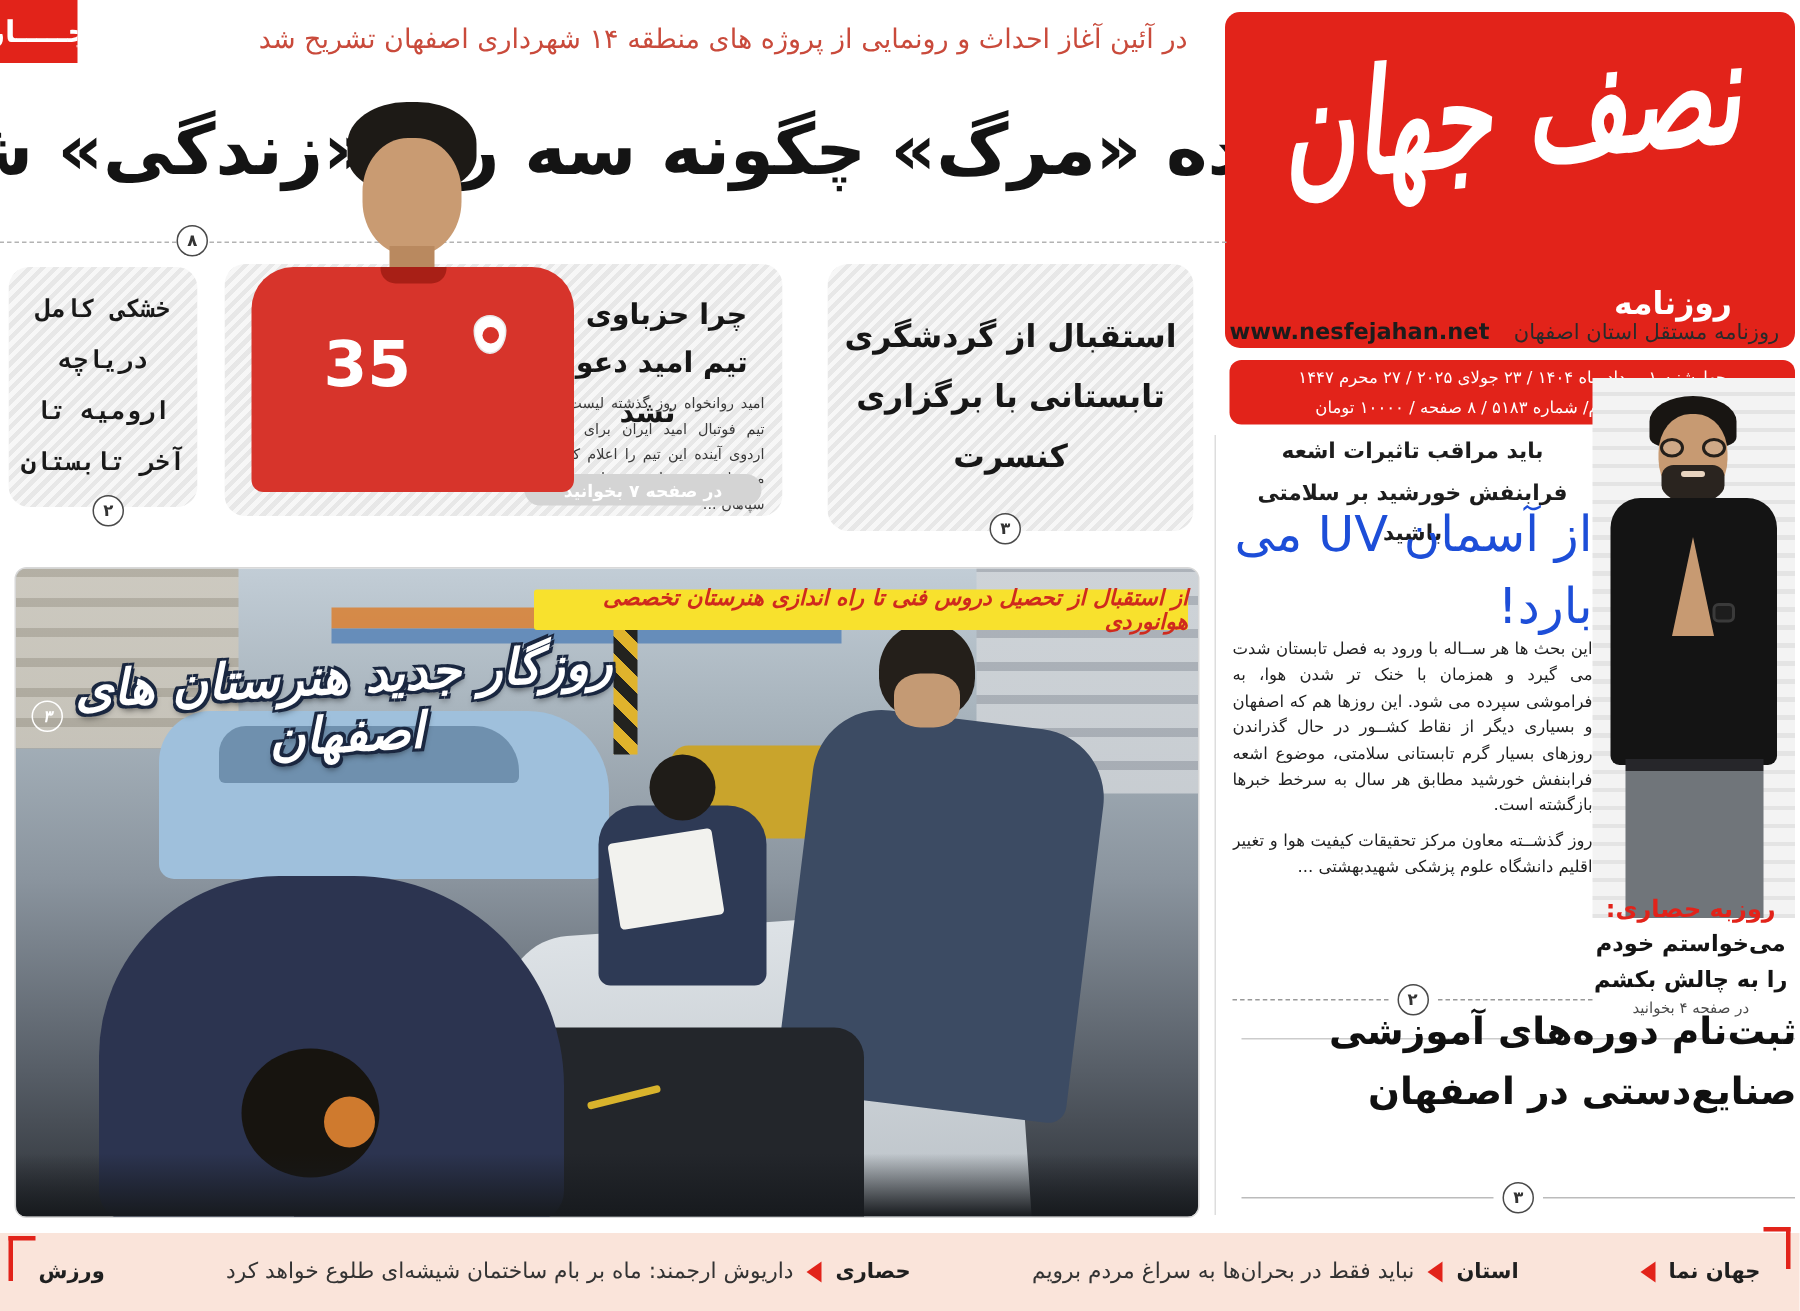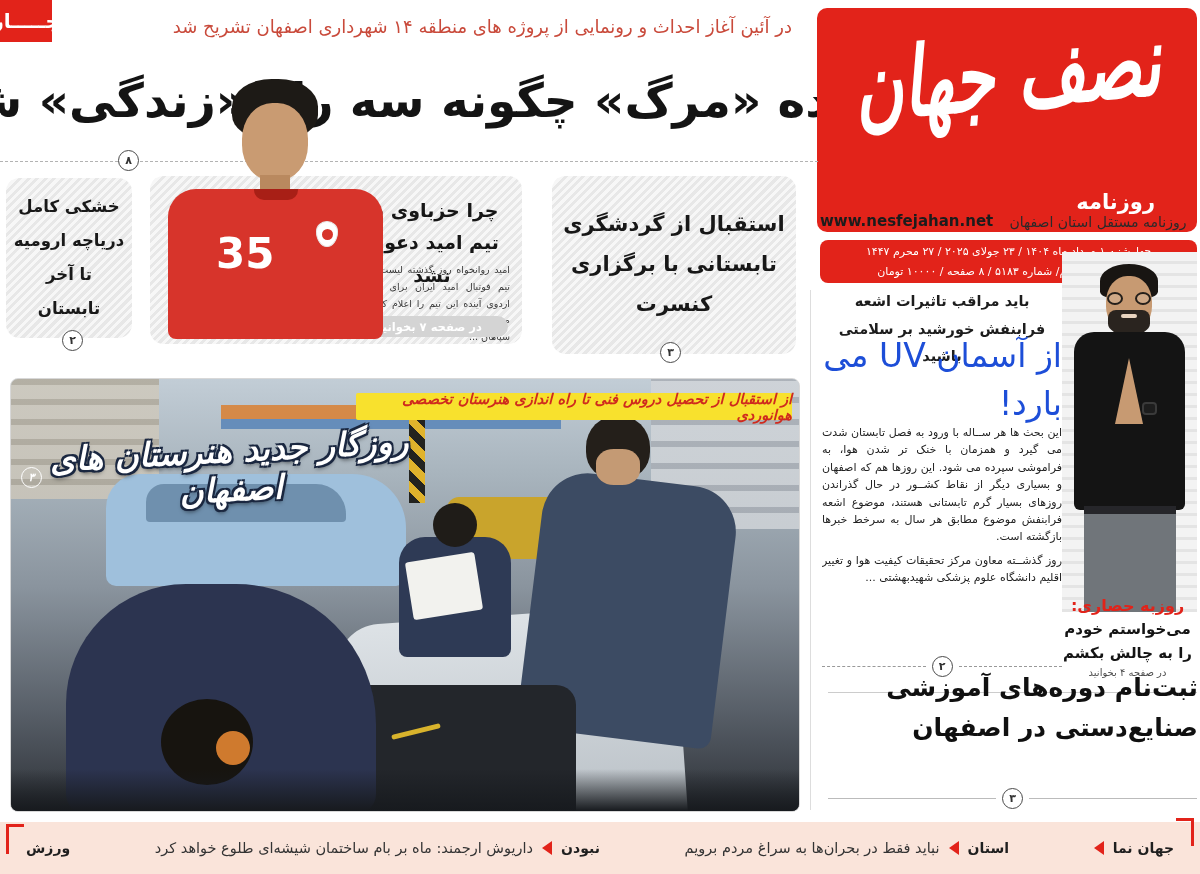--- a/index.html
+++ b/index.html
@@ -64,35 +64,35 @@
   .num-urmia { left:62px; top:330px; z-index:2; }
   .num-concert { left:660px; top:342px; z-index:2; }
 
   
   .card {
     background:#ededed; border-radius:14px;
     background-image:repeating-linear-gradient(135deg, rgba(255,255,255,.55) 0 3px, rgba(0,0,0,.025) 3px 6px);
   }
   .card-urmia { left:6px; top:178px; width:126px; height:160px;
     display:flex; align-items:center; justify-content:center; text-align:center;
-    font-size:16.5px; font-weight:bold; line-height:2.05; color:#191919; padding:6px; }
+    font-size:16.5px; font-weight:bold; line-height:2.05; color:#191919; padding:6px;font-family:Liberation Mono, monospace; }
   .card-hazbavi { left:150px; top:176px; width:372px; height:168px; }
   .hazbavi-title { position:absolute; right:10px; top:18px; width:160px; text-align:center;
     font-size:19px; font-weight:bold; line-height:1.7; color:#161616; }
   .hazbavi-body { position:absolute; right:12px; top:86px; width:168px;
     font-size:9.6px; line-height:1.75; color:#3a3a3a; text-align:justify; }
   .hazbavi-pill { position:absolute; right:14px; top:140px; width:158px; height:21px;
     background:#d4d4d4; border-radius:11px; color:#fff; font-size:11.5px; font-weight:bold;
     display:flex; align-items:center; justify-content:center; }
   .card-concert { left:552px; top:176px; width:244px; height:178px;
     display:flex; align-items:center; justify-content:center; text-align:center;
     font-size:21px; font-weight:bold; line-height:1.9; color:#171717; padding:8px; }
 
   
-  .player { left:168px; top:79px; width:215px; height:260px; z-index:3; }
+  .player { left:168px; top:68px; width:215px; height:260px; z-index:3; }
   .player .hair { position:absolute; left:64px; top:0; width:86px; height:60px;
     background:#1d1a16; border-radius:46% 46% 40% 40%; }
   .player .face { position:absolute; left:74px; top:24px; width:66px; height:78px;
     background:#c99b72; border-radius:46%; }
   .player .neck { position:absolute; left:92px; top:96px; width:30px; height:20px; background:#b9895f; }
   .player .jersey { position:absolute; left:0; top:110px; width:215px; height:150px;
     background:#d7342b; border-radius:28px 28px 8px 8px; }
   .player .collar { position:absolute; left:86px; top:110px; width:44px; height:11px;
     background:#a81f16; border-radius:0 0 10px 10px; }
   .player .number { position:absolute; left:48px; top:150px; color:#fff;
@@ -300,21 +300,21 @@
     <div class="floor-shadow"></div>
     <div class="photo-kicker rtl">از استقبال از تحصیل دروس فنی تا راه اندازی هنرستان تخصصی هوانوردی</div>
     <div class="photo-title rtl">روزگار جدید هنرستان های اصفهان</div>
     <span class="circle-num photo-num">۳</span>
   </div>
 
   <div class="abs col-rule"></div>
   <div class="abs uv-kicker rtl">باید مراقب تاثیرات اشعه فرابنفش خورشید بر سلامتی باشید</div>
   <div class="abs uv-headline rtl">از آسمان UV می بارد!</div>
   <div class="abs uv-body rtl">
-    <p>این بحث ها هر ســاله با ورود به فصل تابستان شدت می گیرد و همزمان با خنک تر شدن هوا، به فراموشی سپرده می شود. این روزها هم که اصفهان و بسیاری دیگر از نقاط کشــور در حال گذراندن روزهای بسیار گرم تابستانی هستند، موضوع اشعه فرابنفش موضوع مطابق هر سال به سرخط خبرها بازگشته است.</p>
+    <p>این بحث ها هر ســاله با ورود به فصل تابستان شدت می گیرد و همزمان با خنک تر شدن هوا، به فراموشی سپرده می شود. این روزها هم که اصفهان و بسیاری دیگر از نقاط کشــور در حال گذراندن روزهای بسیار گرم تابستانی سلامتی، موضوع اشعه فرابنفش خورشید مطابق هر سال به سرخط خبرها بازگشته است.</p>
     <p>روز گذشــته معاون مرکز تحقیقات کیفیت هوا و تغییر اقلیم دانشگاه علوم پزشکی شهیدبهشتی ...</p>
   </div>
   <div class="abs uv-numrow">
     <span class="dash"></span>
     <span class="circle-num">۲</span>
     <span class="dash"></span>
   </div>
 
   <div class="abs man">
     <div class="hair"></div>
@@ -350,21 +350,21 @@
     <div class="strip-item">
       <span class="strip-label">جهان نما</span>
       <span class="tri"></span>
     </div>
     <div class="strip-item">
       <span class="strip-label">استان</span>
       <span class="tri"></span>
       <span class="strip-text">نباید فقط در بحران‌ها به سراغ مردم برویم</span>
     </div>
     <div class="strip-item">
-      <span class="strip-label">نبودن</span>
+      <span class="strip-label">حصاری</span>
       <span class="tri"></span>
       <span class="strip-text">داریوش ارجمند: ماه بر بام ساختمان شیشه‌ای طلوع خواهد کرد</span>
     </div>
     <div class="strip-item">
       <span class="strip-label">ورزش</span>
 
     </div>
   </div>
   <div class="abs br-r"></div>
   <div class="abs br-l"></div>

